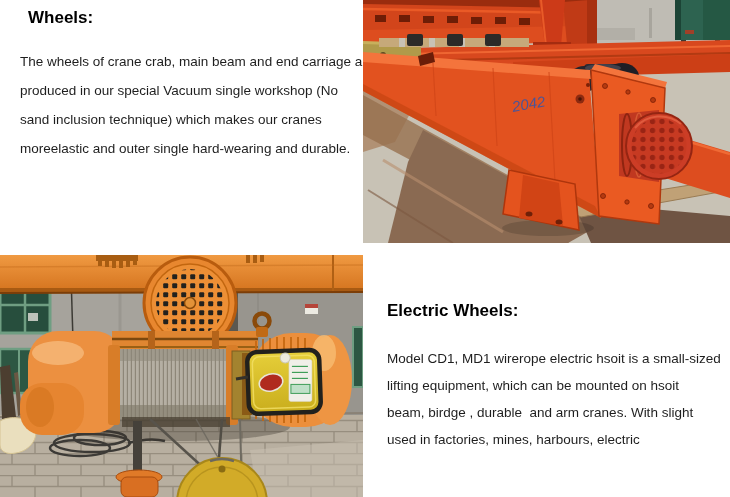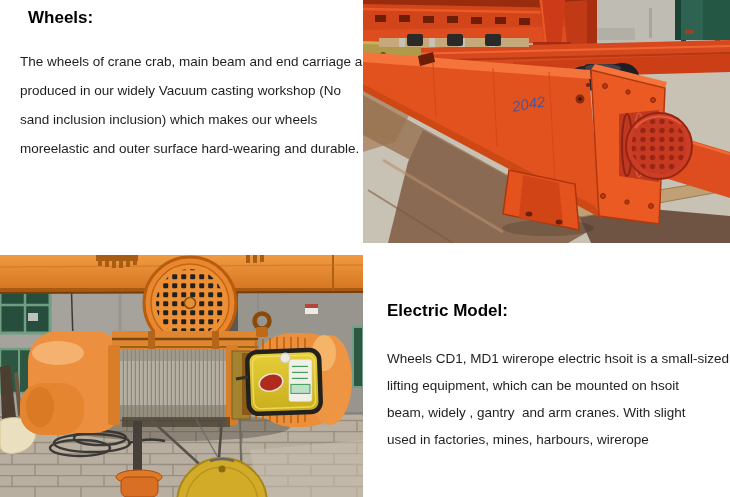--- a/index.html
+++ b/index.html
@@ -21,23 +21,23 @@
 </style>
 </head>
 <body>
 
 <div class="page">
 
   <div class="text-section" style="left:0;top:0;width:363px;height:243px;">
     <div class="heading" style="left:28px;top:8px;">Wheels:</div>
     <div class="body-lines wheels-lines" style="left:20px;top:47px;">
       <div class="line">The wheels of crane crab, main beam and end carriage are</div>
-      <div class="line">produced in our widely Vacuum casting workshop (No</div>
-      <div class="line">sand inclusion inclusion) which makes our wheels</div>
-      <div class="line">moreelastic and outer surface hard-wearing and durable.</div>
+      <div class="line">produced in our special Vacuum single workshop (No</div>
+      <div class="line">sand inclusion technique) which makes our cranes</div>
+      <div class="line">moreelastic and outer single hard-wearing and durable.</div>
     </div>
   </div>
 
   <div class="photo" style="left:363px;top:0;width:367px;height:243px;" aria-label="Orange-red crane end carriage beam with travel wheel and studded rubber buffer in a factory yard">
     <svg width="367" height="243" viewBox="0 0 367 243" xmlns="http://www.w3.org/2000/svg">
       <defs>
         <pattern id="a-studs" width="9.5" height="9" patternUnits="userSpaceOnUse">
           <circle cx="4.5" cy="4.5" r="2.7" fill="#992414"></circle>
         </pattern>
       </defs>
@@ -360,22 +360,22 @@
         <rect x="192" y="220" width="14" height="22" rx="3" fill="#c49d22" stroke="#96761a" stroke-width="1"></rect>
         <circle cx="222" cy="248" r="45" fill="#d2ab28" stroke="#a8871a" stroke-width="2"></circle>
         <circle cx="222" cy="248" r="36" fill="none" stroke="#b8941e" stroke-width="1.5"></circle>
         <circle cx="222" cy="214" r="3.5" fill="#8a6c12"></circle>
         <path d="M210,206 Q222,202 234,206" fill="none" stroke="#6b675e" stroke-width="2.5"></path>
       </g>
     </svg>
   </div>
 
   <div class="text-section" style="left:363px;top:255px;width:367px;height:242px;">
-    <div class="heading" style="left:24px;top:46px;">Electric Model:</div>
+    <div class="heading" style="left:24px;top:46px;">Electric Wheels:</div>
     <div class="body-lines hoist-lines" style="left:24px;top:90px;">
-      <div class="line">Wheels CD1, MD1 wirerope electric hsoit is a small-sized</div>
+      <div class="line">Model CD1, MD1 wirerope electric hsoit is a small-sized</div>
       <div class="line">lifting equipment, which can be mounted on hsoit</div>
-      <div class="line">beam, widely , gantry  and arm cranes. With slight</div>
-      <div class="line">used in factories, mines, harbours, wirerope</div>
+      <div class="line">beam, birdge , durable  and arm cranes. With slight</div>
+      <div class="line">used in factories, mines, harbours, electric</div>
     </div>
   </div>
 
 </div>
 
 </body></html>

